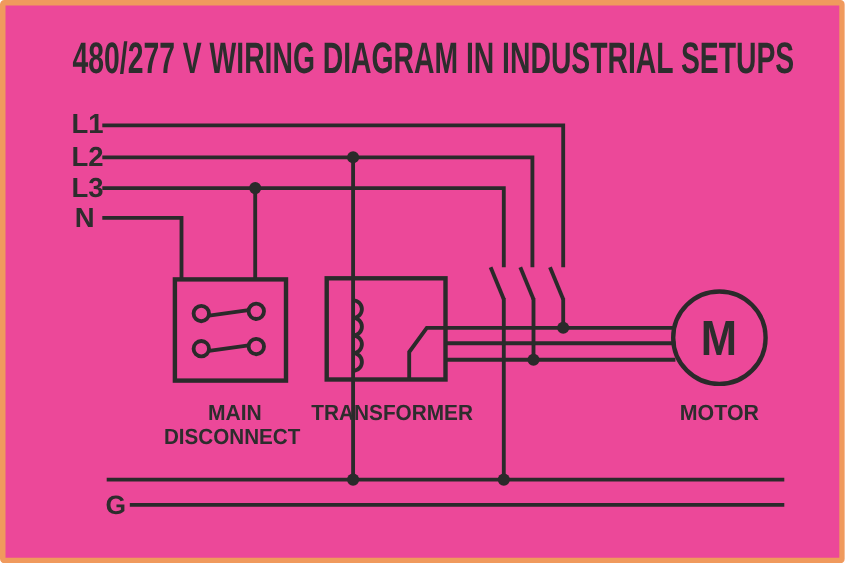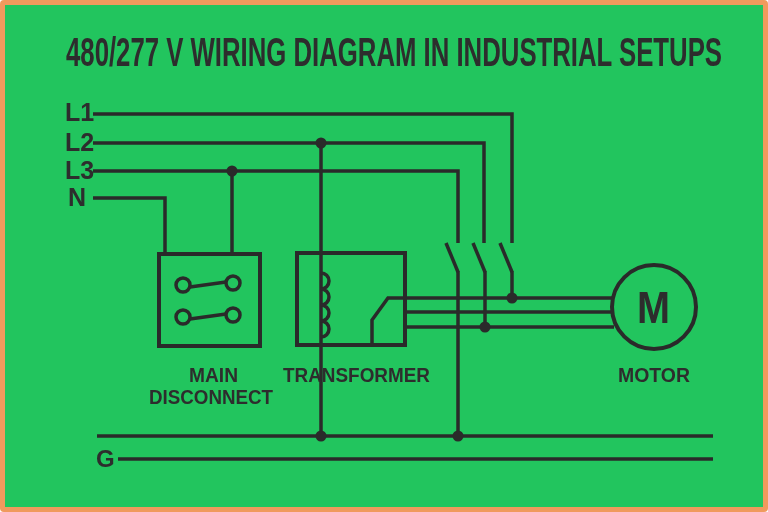--- a/index.html
+++ b/index.html
@@ -1,20 +1,20 @@
 <!DOCTYPE html>
 <html><head>
 <meta charset="utf-8">
 <style>
   html,body{margin:0;padding:0;background:#ffffff;}
   .frame{
     position:relative;
     width:768px;height:512px;
     box-sizing:border-box;
-    background:#22c55e;
+    background:#ec4899;
     border:5px solid #f09a5d;
     border-radius:4px;
     overflow:hidden;
     text-decoration:underline;
   }
   .frame svg{position:absolute;left:-5px;top:-5px;}
   .wire{stroke:#2a2a2a;stroke-width:3.5;fill:none;stroke-linecap:butt;stroke-linejoin:miter;}
   .thick{stroke:#2a2a2a;stroke-width:4;fill:none;stroke-linejoin:miter;}
   .dot{fill:#2a2a2a;stroke:none;}
   text{

